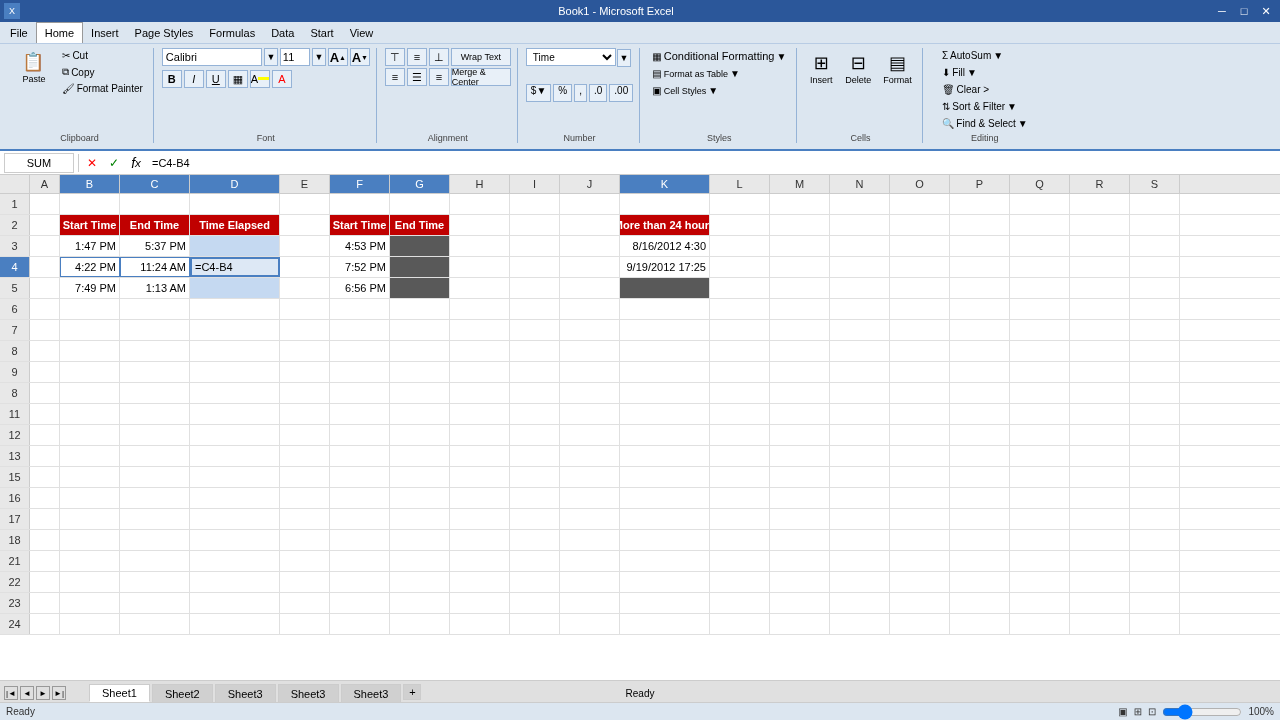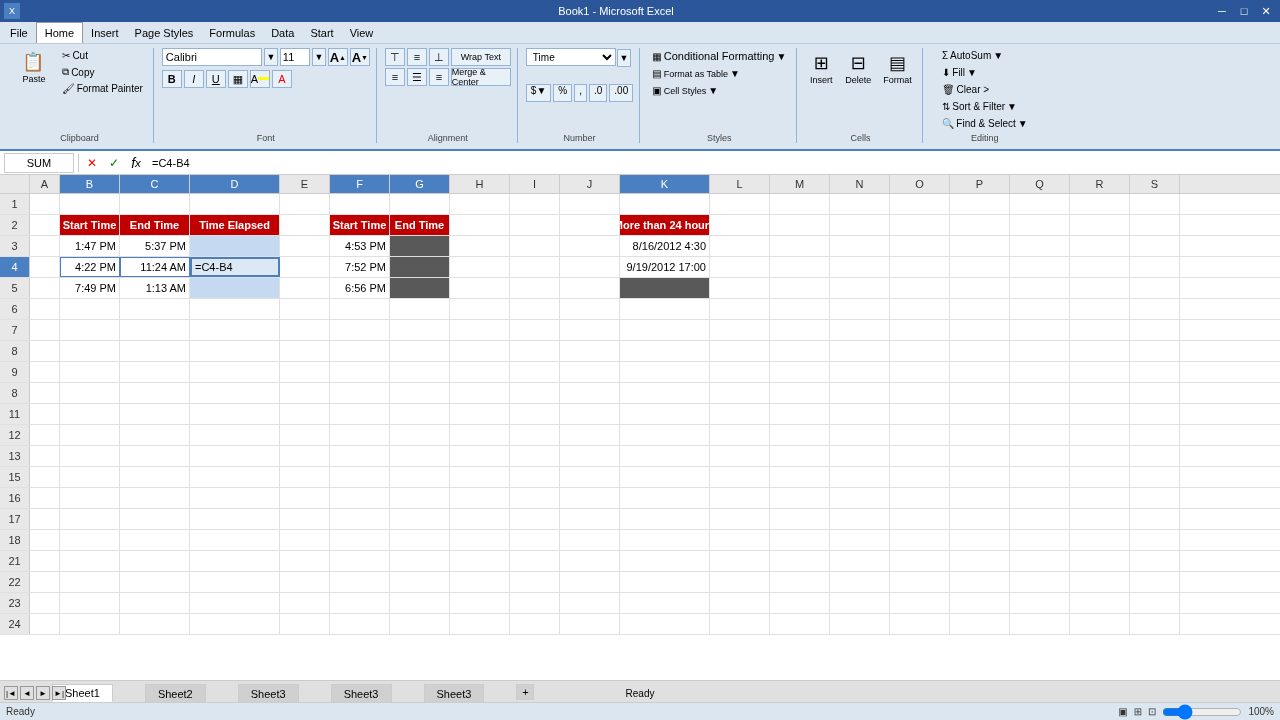--- a/index.html
+++ b/index.html
@@ -675,21 +675,21 @@
           <div class="grid-cell" style="width:30px;min-width:30px;"></div>
           <div class="grid-cell right-align" style="width:60px;min-width:60px;border:1px solid #4a7fc1;">4:22 PM</div>
           <div class="grid-cell right-align" style="width:70px;min-width:70px;border:1px solid #4a7fc1;">11:24 AM</div>
           <div class="grid-cell active-cell" style="width:90px;min-width:90px;border:2px solid #4a7fc1;background:#dde8f5;">=C4-B4</div>
           <div class="grid-cell" style="width:50px;min-width:50px;"></div>
           <div class="grid-cell right-align" style="width:60px;min-width:60px;">7:52 PM</div>
           <div class="grid-cell dark-fill" style="width:60px;min-width:60px;"></div>
           <div class="grid-cell" style="width:60px;min-width:60px;"></div>
           <div class="grid-cell" style="width:50px;min-width:50px;"></div>
           <div class="grid-cell" style="width:60px;min-width:60px;"></div>
-          <div class="grid-cell right-align" style="width:90px;min-width:90px;">9/19/2012 17:00</div>
+          <div class="grid-cell right-align" style="width:90px;min-width:90px;">9/19/2012 17:25</div>
           <div class="grid-cell" style="width:60px;min-width:60px;"></div>
           <div class="grid-cell" style="width:60px;min-width:60px;"></div>
           <div class="grid-cell" style="width:60px;min-width:60px;"></div>
           <div class="grid-cell" style="width:60px;min-width:60px;"></div>
           <div class="grid-cell" style="width:60px;min-width:60px;"></div>
           <div class="grid-cell" style="width:60px;min-width:60px;"></div>
           <div class="grid-cell" style="width:60px;min-width:60px;"></div>
           <div class="grid-cell" style="width:50px;min-width:50px;"></div>
         </div>
 
@@ -1072,21 +1072,21 @@
     </div>
   </div>
 
   <div style="position:relative;height:22px;background:#e0e0e0;border-top:1px solid #ccc;display:flex;align-items:flex-end;">
     <div style="display:flex;gap:2px;position:absolute;left:4px;bottom:2px;">
       <div class="nav-btn">|◄</div>
       <div class="nav-btn">◄</div>
       <div class="nav-btn">►</div>
       <div class="nav-btn">►|</div>
     </div>
-    <div style="display:flex;align-items:flex-start;margin-left:52px;gap:30px;">
+    <div style="display:flex;align-items:flex-start;margin-left:89px;">
       <div class="sheet-tab active">Sheet1</div>
       <div class="sheet-tab">Sheet2</div>
       <div class="sheet-tab">Sheet3</div>
       <div class="sheet-tab">Sheet3</div>
       <div class="sheet-tab">Sheet3</div>
       <div style="width:18px;height:16px;border:1px solid #ccc;background:#d0d0d0;display:flex;align-items:center;justify-content:center;cursor:pointer;font-size:11px;">+</div>
     </div>
     <div style="flex:1;"></div>
     <div style="display:flex;gap:4px;align-items:center;padding-right:4px;font-size:10px;">
       <span style="position:absolute;left:50%;transform:translateX(-50%);bottom:3px;font-size:10px;">Ready</span>

